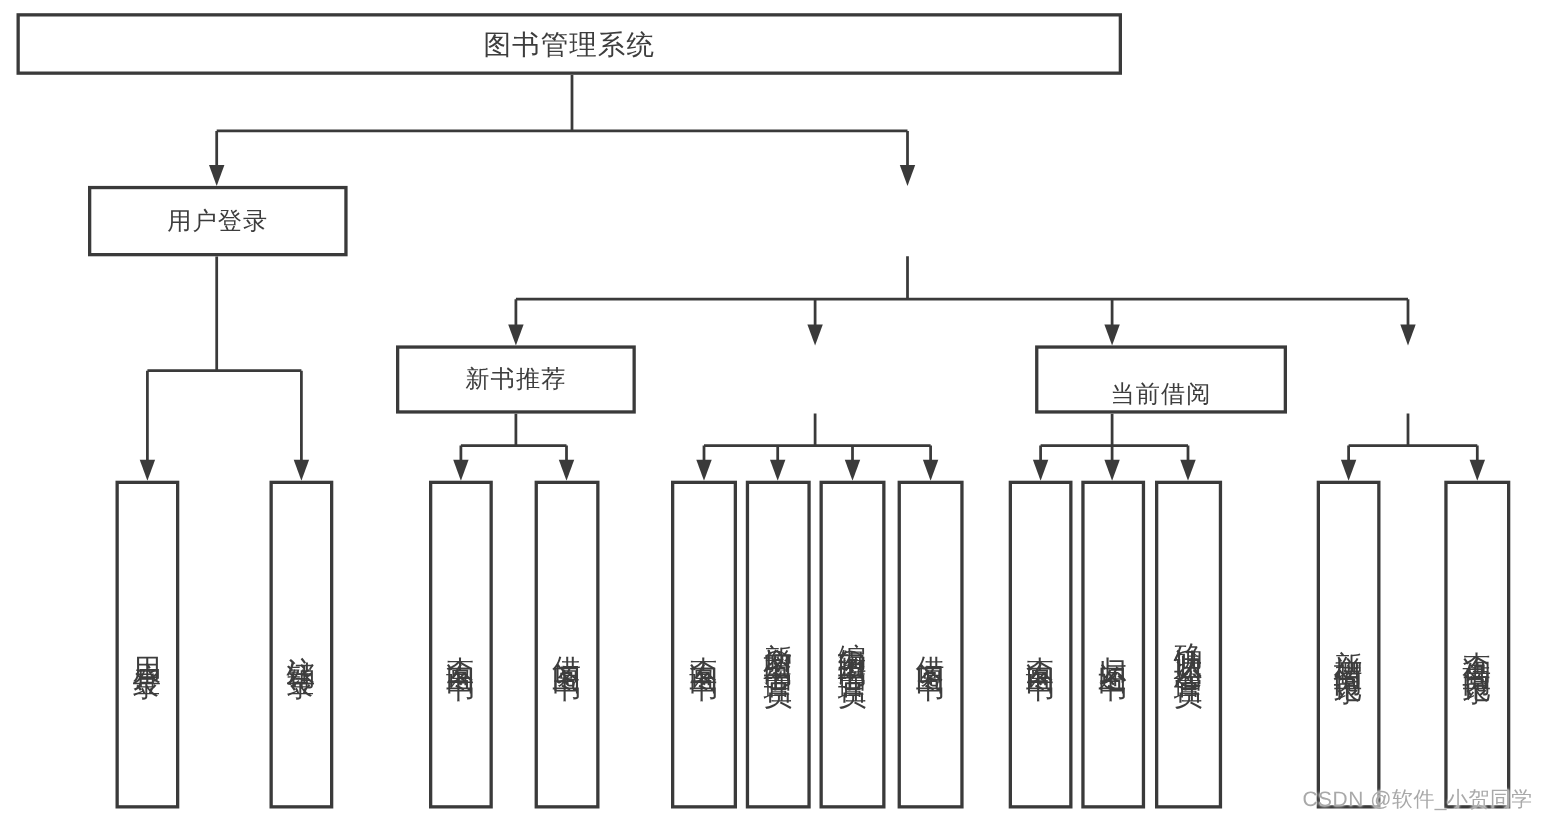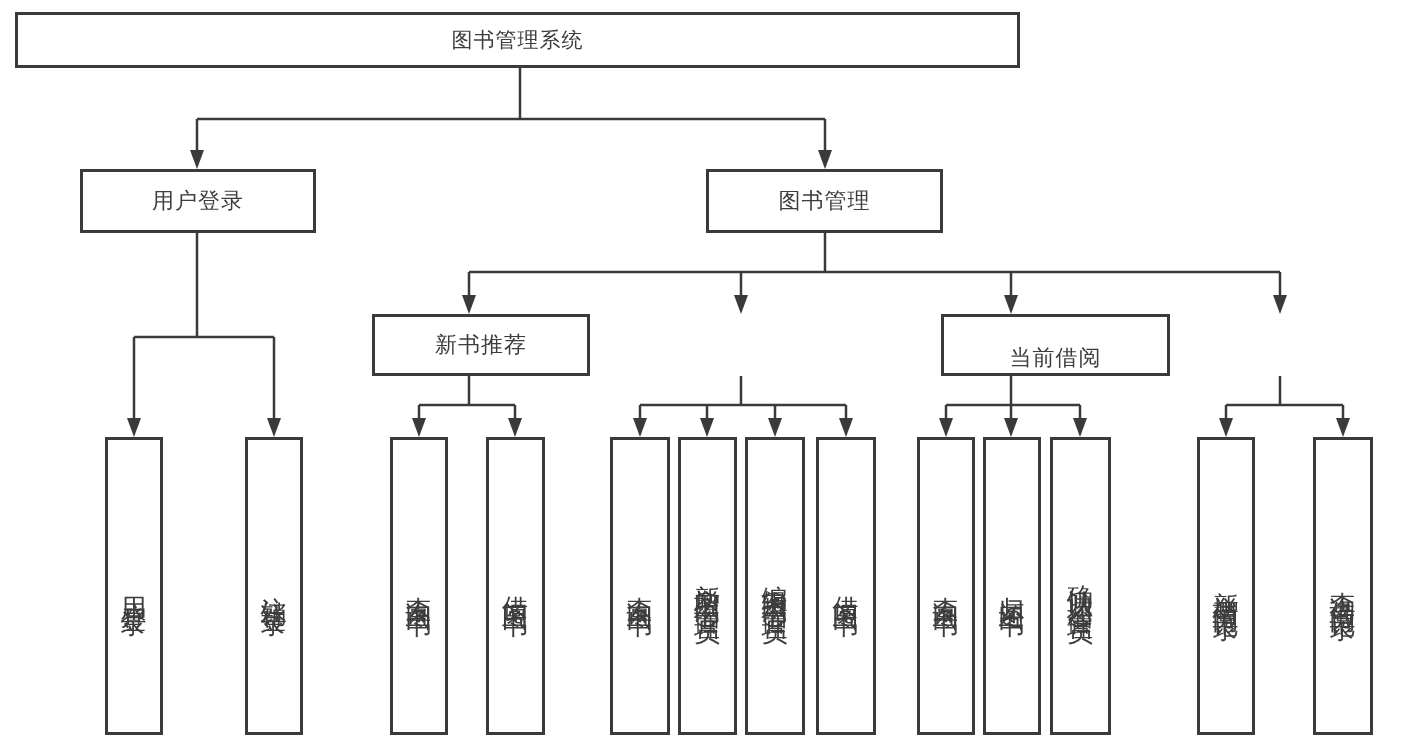--- a/index.html
+++ b/index.html
@@ -26,21 +26,21 @@
     background:var(--background);
     border:3px solid var(--line);
     display:flex;align-items:center;justify-content:center;
   }
   .hbox .lbl{
     font-size:22px;
     letter-spacing:1px;
     color:var(--text);
     white-space:nowrap;
   }
-  .root .lbl{font-size:21px;}
+  .root .lbl{font-size:25px;}
   .leaf .lbl{
     writing-mode:vertical-rl;
     text-orientation:mixed;
     font-size:26px;
     letter-spacing:5px;
     line-height:1;
     color:var(--text);
   }
   .watermark{
     position:absolute;
@@ -88,25 +88,22 @@
     <polygon points="1336,418 1350,418 1343,437"></polygon>
   </svg>
 
   <div class="box hbox root" style="left:15px;top:12px;width:1005px;height:56px;">
     <span class="lbl">图书管理系统</span>
   </div>
 
   <div class="box hbox" style="left:80px;top:169px;width:236px;height:64px;">
     <span class="lbl">用户登录</span>
   </div>
-  <div class="box hbox" style="left:706px;top:169px;width:237px;height:64px;">
-    <span class="lbl">图书管理</span>
-  </div>
 
-  <div class="box hbox" style="left:360px;top:314px;width:218px;height:62px;margin-left:12px;">
+  <div class="box hbox" style="left:360px;top:314px;width:218px;height:62px;">
     <span class="lbl">新书推荐</span>
   </div>
   <div class="box hbox" style="left:941px;top:314px;width:229px;height:62px;align-items:flex-end;">
     <span class="lbl">当前借阅</span>
   </div>
 
   <div class="box leaf" style="left:105px;top:437px;width:58px;height:298px;">
     <span class="lbl">用户登录</span>
   </div>
   <div class="box leaf" style="left:245px;top:437px;width:58px;height:298px;">
@@ -143,14 +140,15 @@
     <span class="lbl">确认归还（管理员）</span>
   </div>
 
   <div class="box leaf" style="left:1197px;top:437px;width:58px;height:298px;">
     <span class="lbl">新增借阅记录</span>
   </div>
   <div class="box leaf" style="left:1313px;top:437px;width:60px;height:298px;">
     <span class="lbl">查询借阅记录</span>
   </div>
 
+  <div class="watermark">CSDN @软件_小贺同学</div>
 
 </div>
 
 </body></html>

